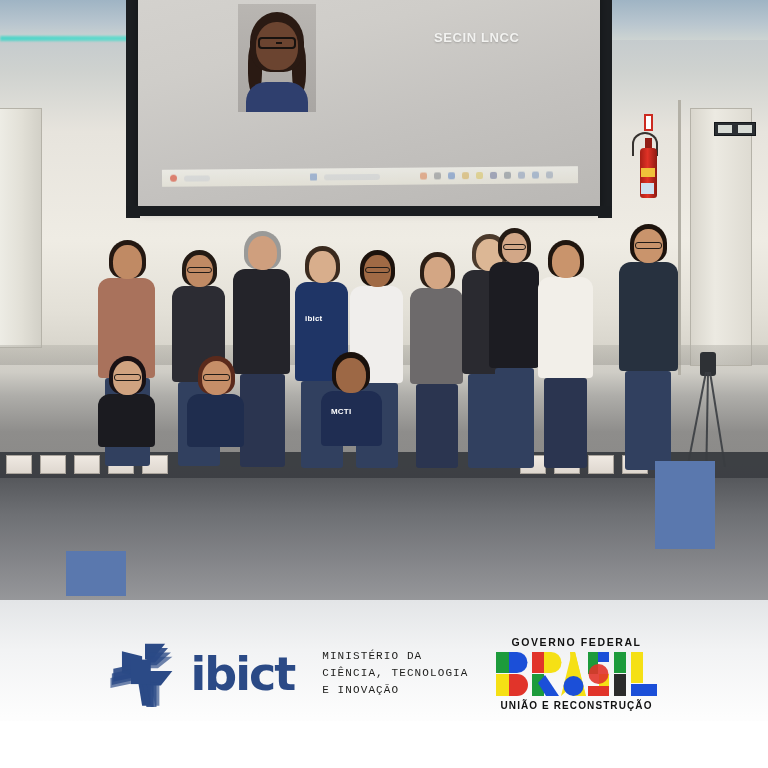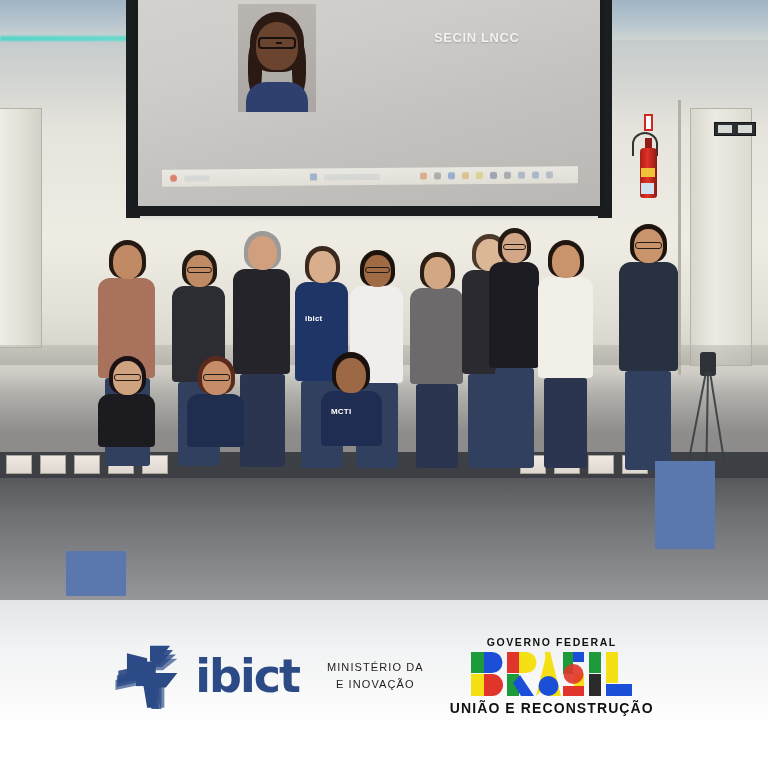--- a/index.html
+++ b/index.html
@@ -229,32 +229,32 @@
 
   
   .ibict-lock{display:flex;align-items:center;gap:9px;}
   .ibict-word{
     color:#2b4a86;font-size:46px;font-weight:700;letter-spacing:-2px;
     font-family:"DejaVu Sans",sans-serif;line-height:1;
   }
 
   
   .ministry{
-    color:#1d1d1b;font-size:11px;line-height:1.55;text-align:center;
-    letter-spacing:1.1px;font-family:Liberation Sans, sans-serif;
+    color:#1d1d1b;font-size:11px;line-height:1.55;text-align:left;
+    letter-spacing:1.1px;font-family:Liberation Mono, monospace;
     border-left:0;padding-left:2px;
   }
 
   
   .gov{display:flex;flex-direction:column;align-items:center;gap:3px;}
   .gov-top{
     font-size:10.5px;font-weight:700;letter-spacing:1.6px;color:#111;
   }
   .gov-bottom{
-    font-size:14px;font-weight:700;letter-spacing:1.1px;color:#111;
+    font-size:10px;font-weight:700;letter-spacing:1.1px;color:#111;
   }
 </style>
 </head>
 <body>
 
 <div id="poster">
 
   <div class="photo">
     <div class="wall"></div>
     <div class="ceiling"></div>
@@ -444,20 +444,21 @@
             <path d="M58 64 L70 64 L70 94 L64 94 Z" opacity=".66"></path>
 
             <path d="M30 30 L58 30 L58 64 L30 64 Z"></path>
           </g>
         </svg>
         <span class="ibict-word">ibict</span>
       </div>
 
       <div class="ministry">
         <div>MINISTÉRIO DA</div>
+        <div>CIÊNCIA, TECNOLOGIA</div>
         <div>E INOVAÇÃO</div>
       </div>
 
       <div class="gov">
         <div class="gov-top">GOVERNO FEDERAL</div>
 
         <svg width="164" height="46" viewBox="0 0 328 92">
 
           <rect x="2" y="2" width="26" height="42" fill="#1d9b3b"></rect>
           <rect x="2" y="46" width="26" height="44" fill="#f5e015"></rect>

